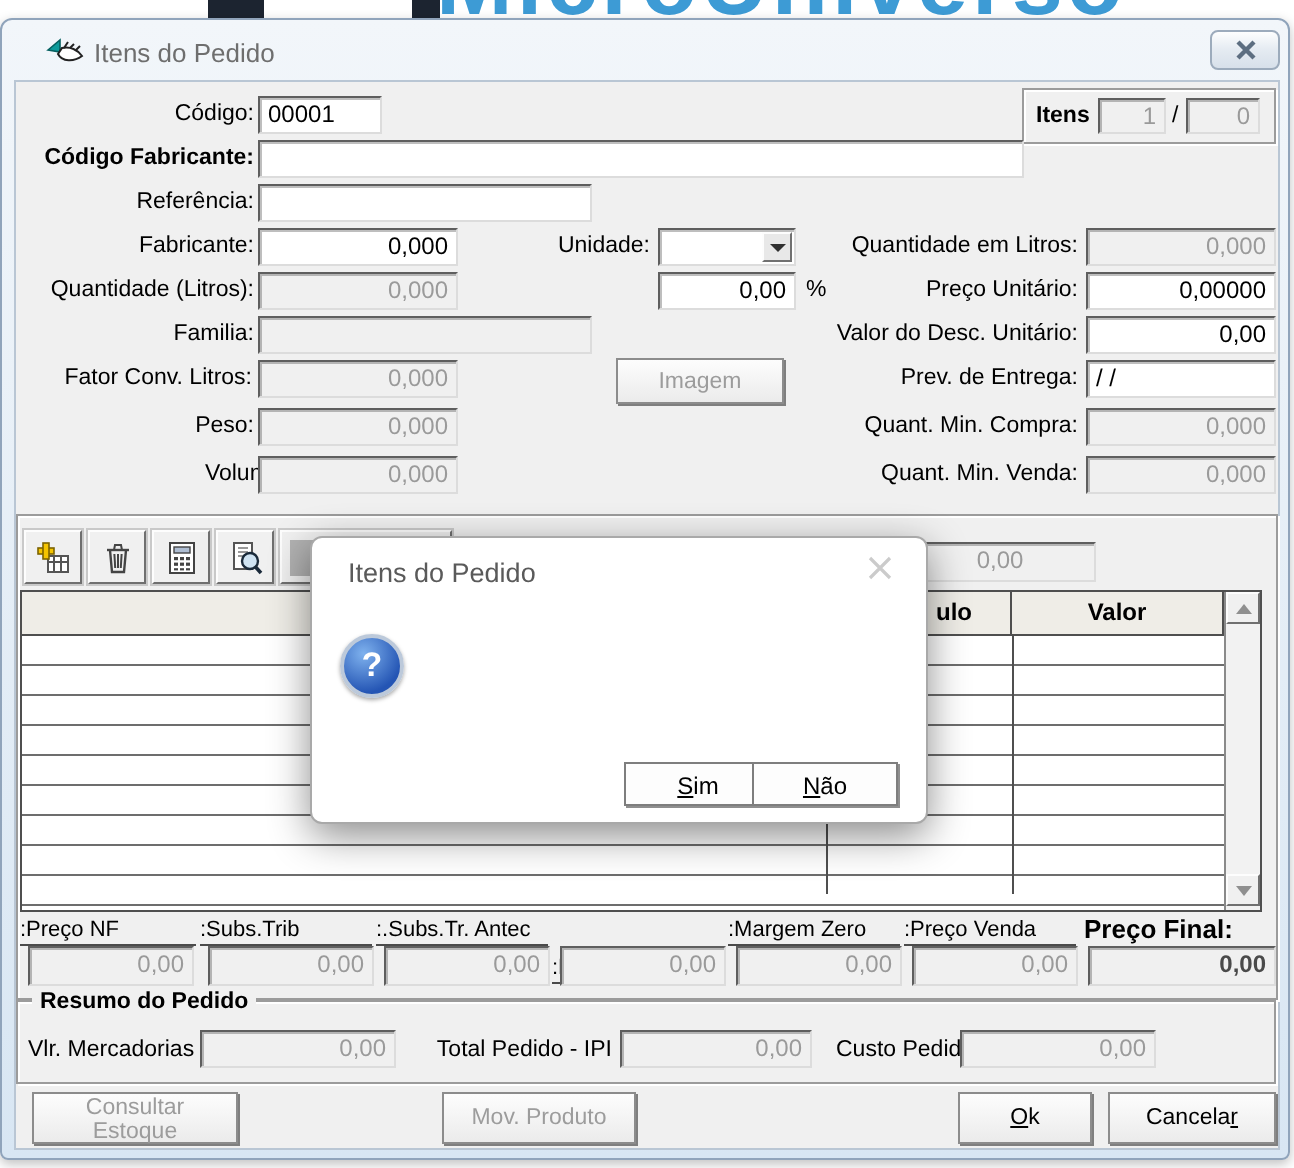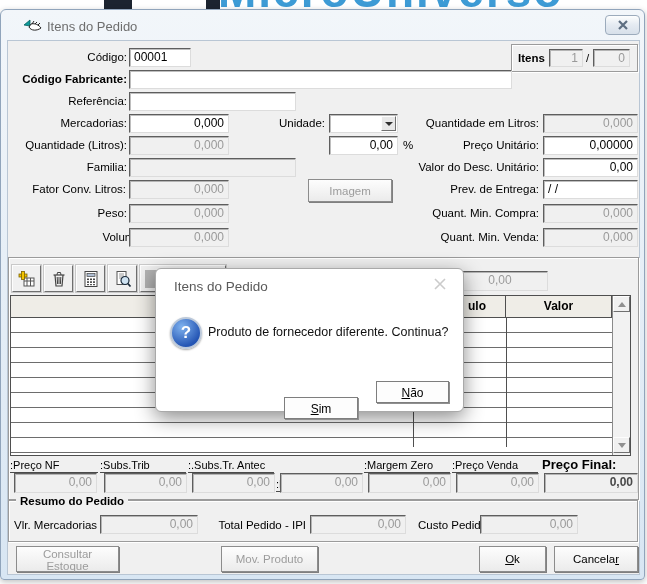--- a/index.html
+++ b/index.html
@@ -114,21 +114,21 @@
   <div class="fld dis num" style="left:549px;top:49px;width:34px;height:18px;">1</div>
   <span class="lbl" style="left:586px;top:52px;">/</span>
   <div class="fld dis num" style="left:593px;top:49px;width:37px;height:18px;">0</div>
 
   <span class="lbl r b" style="left:2px;top:73px;width:125px;">Código Fabricante:</span>
   <div class="fld" style="left:129px;top:70px;width:383px;"></div>
 
   <span class="lbl r" style="left:2px;top:95px;width:125px;">Referência:</span>
   <div class="fld" style="left:129px;top:92px;width:167px;"></div>
 
-  <span class="lbl r" style="left:2px;top:117px;width:125px;">Mercadorias:</span>
+  <span class="lbl r" style="left:2px;top:117px;width:125px;">Fabricante:</span>
   <div class="fld num" style="left:129px;top:114px;width:100px;">0,000</div>
   <span class="lbl r" style="left:200px;top:117px;width:125px;">Unidade:</span>
   <div class="fld" style="left:329px;top:114px;width:69px;"></div>
   <div style="position:absolute;left:381px;top:116px;width:15px;height:15px;background:#e8e8e8;border:1px solid;border-color:#fdfdfd #707070 #707070 #fdfdfd;box-sizing:border-box;">
     <span style="position:absolute;left:3px;top:5px;width:0;height:0;border-left:4px solid transparent;border-right:4px solid transparent;border-top:4px solid #303030;"></span>
   </div>
   <span class="lbl r" style="left:300px;top:117px;width:239px;">Quantidade em Litros:</span>
   <div class="fld dis num" style="left:543px;top:114px;width:95px;">0,000</div>
 
   <span class="lbl r" style="left:2px;top:139px;width:125px;">Quantidade (Litros):</span>
@@ -269,18 +269,17 @@
   <button class="btn3d" style="left:554px;top:546px;width:84px;height:26px;"><span>Cancela</span><span class="u">r</span></button>
 
   <div class="msgbox">
     <span class="msgtitle">Itens do Pedido</span>
     <span class="msgclose">
       <svg width="14" height="14" viewBox="0 0 14 14">
         <path d="M2,2 L12,12 M12,2 L2,12" stroke="#cbcbcb" stroke-width="1.6"></path>
       </svg>
     </span>
     <div class="qicon">?</div>
-    <span class="msgtext">Produto de fornecedor diferente. Continua?</span>
-    <button class="mbtn" style="left:128px;margin-top:16px;"><span class="u">S</span><span>im</span></button>
+    <button class="mbtn" style="left:156px;"><span class="u">S</span><span>im</span></button>
     <button class="mbtn" style="left:220px;width:73px;"><span class="u">N</span><span>ão</span></button>
   </div>
 
 </div>
 
 </body></html>

